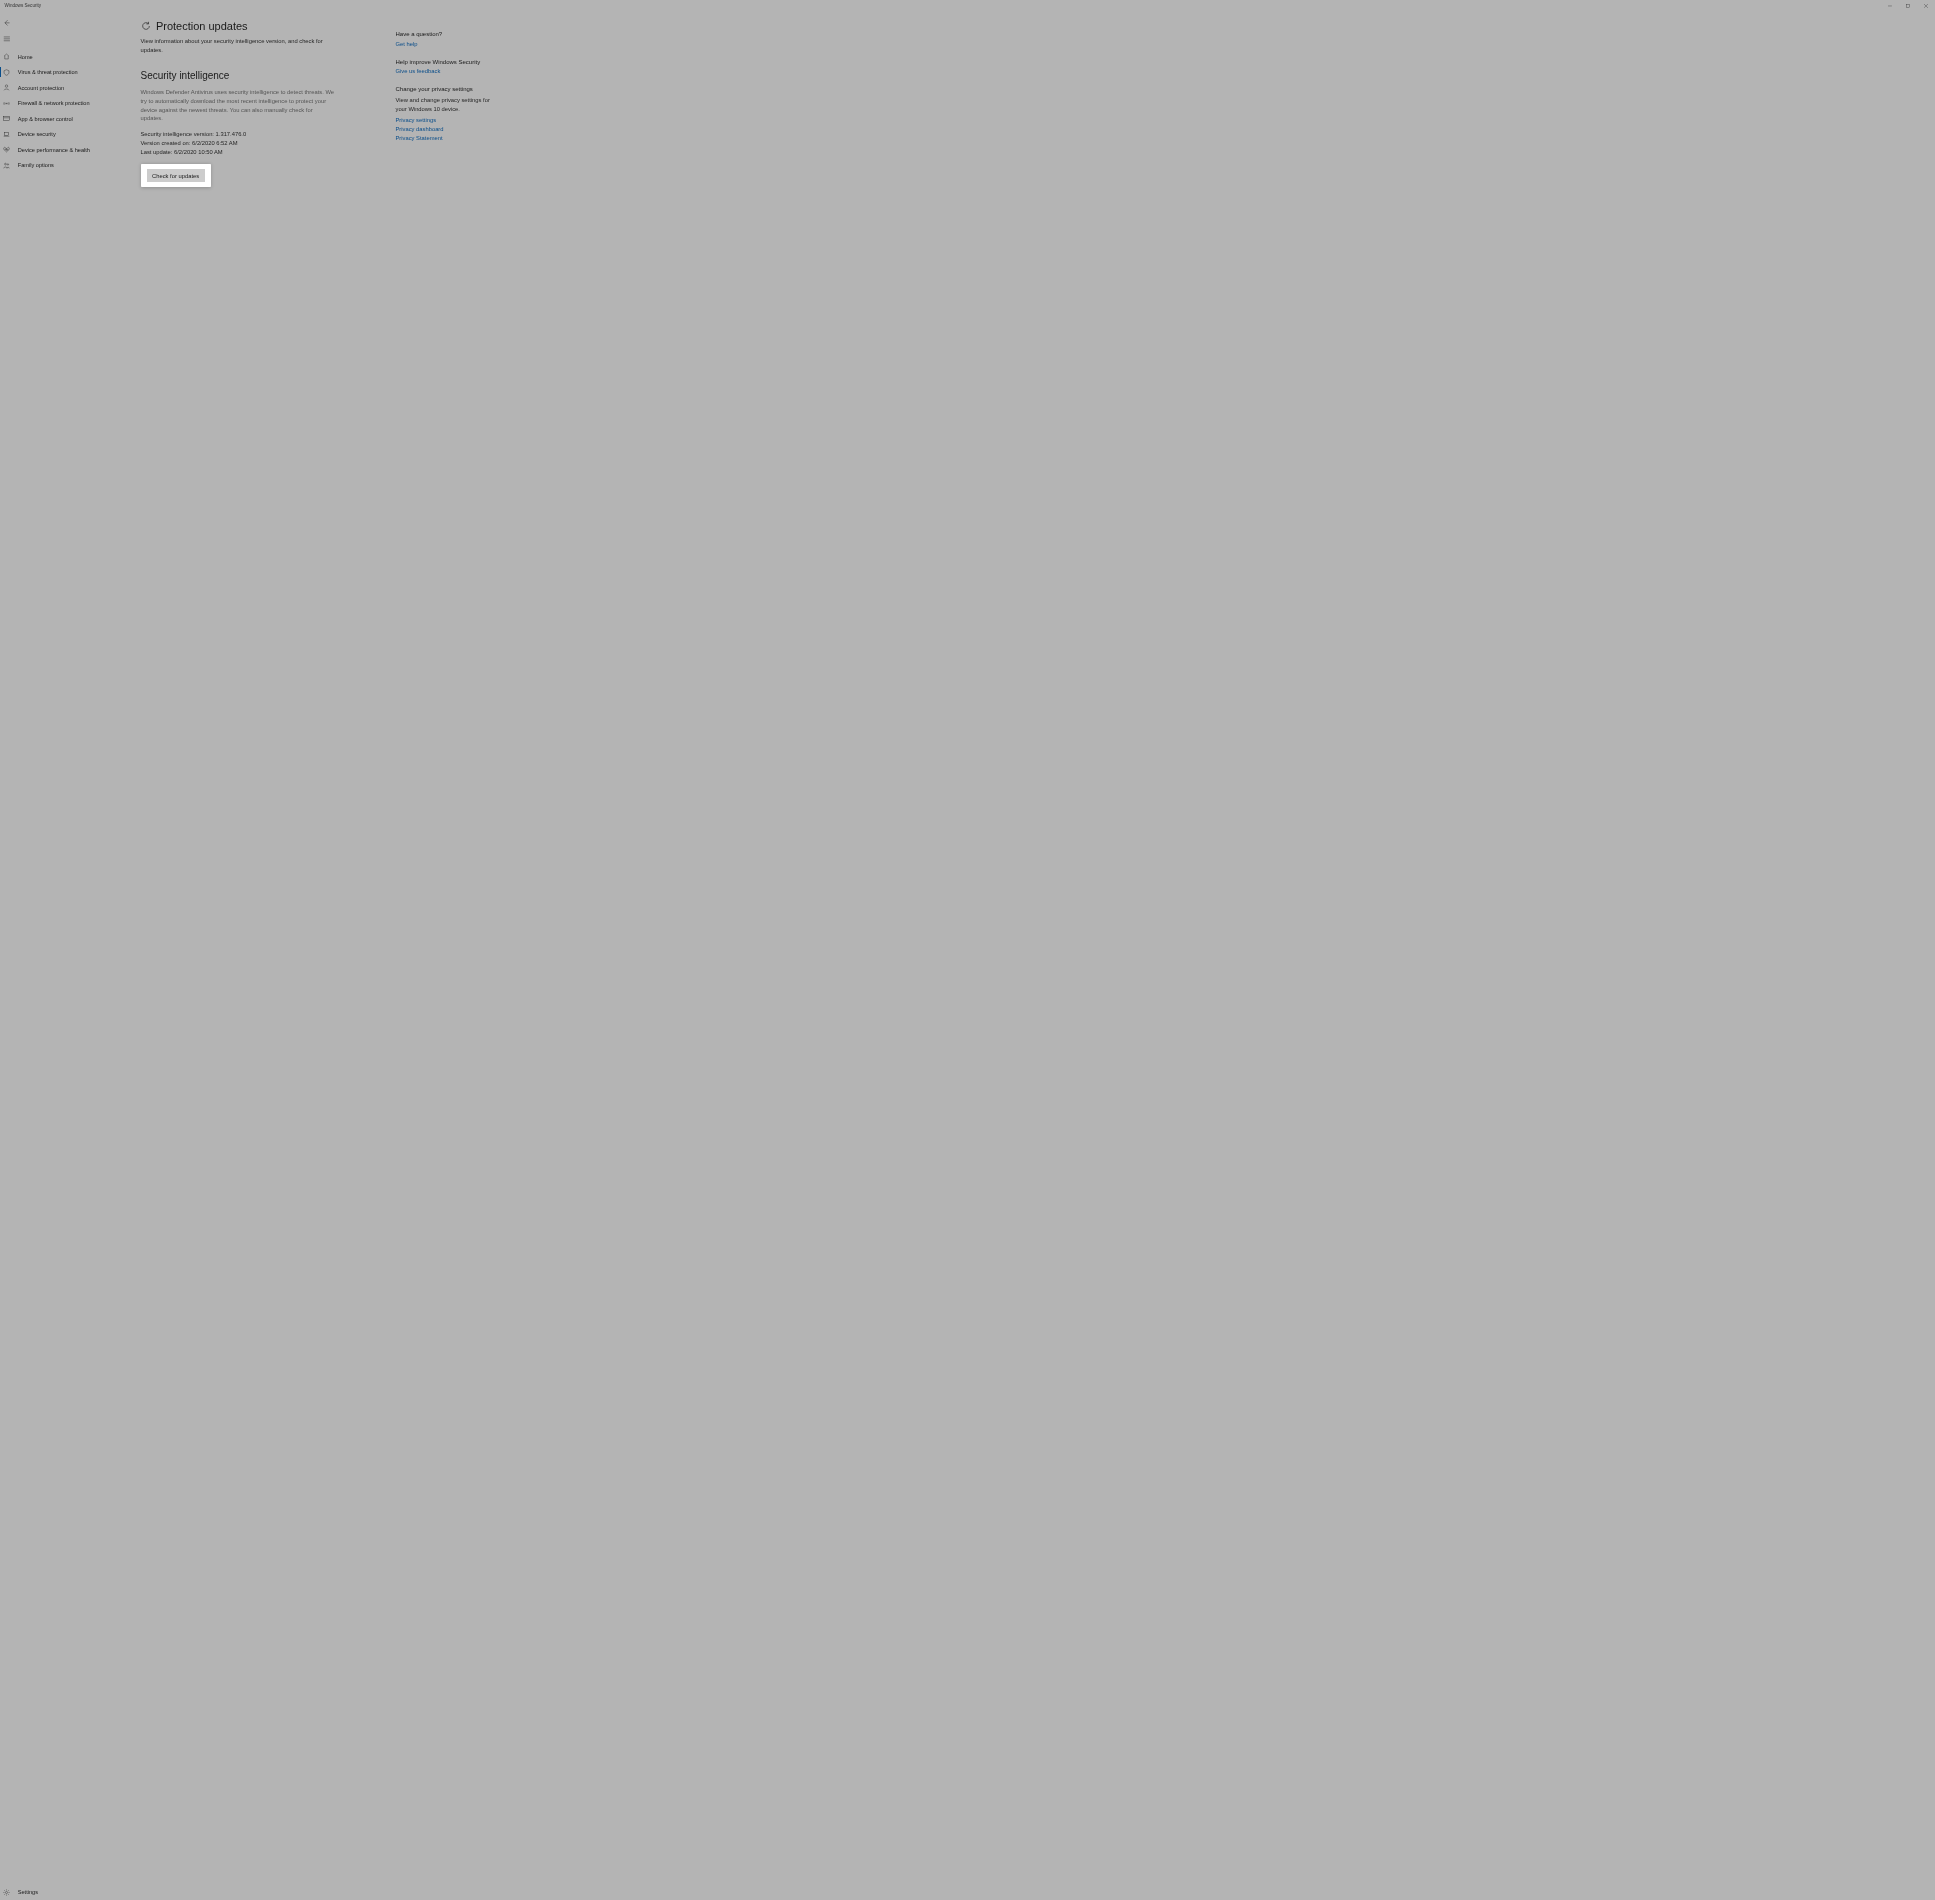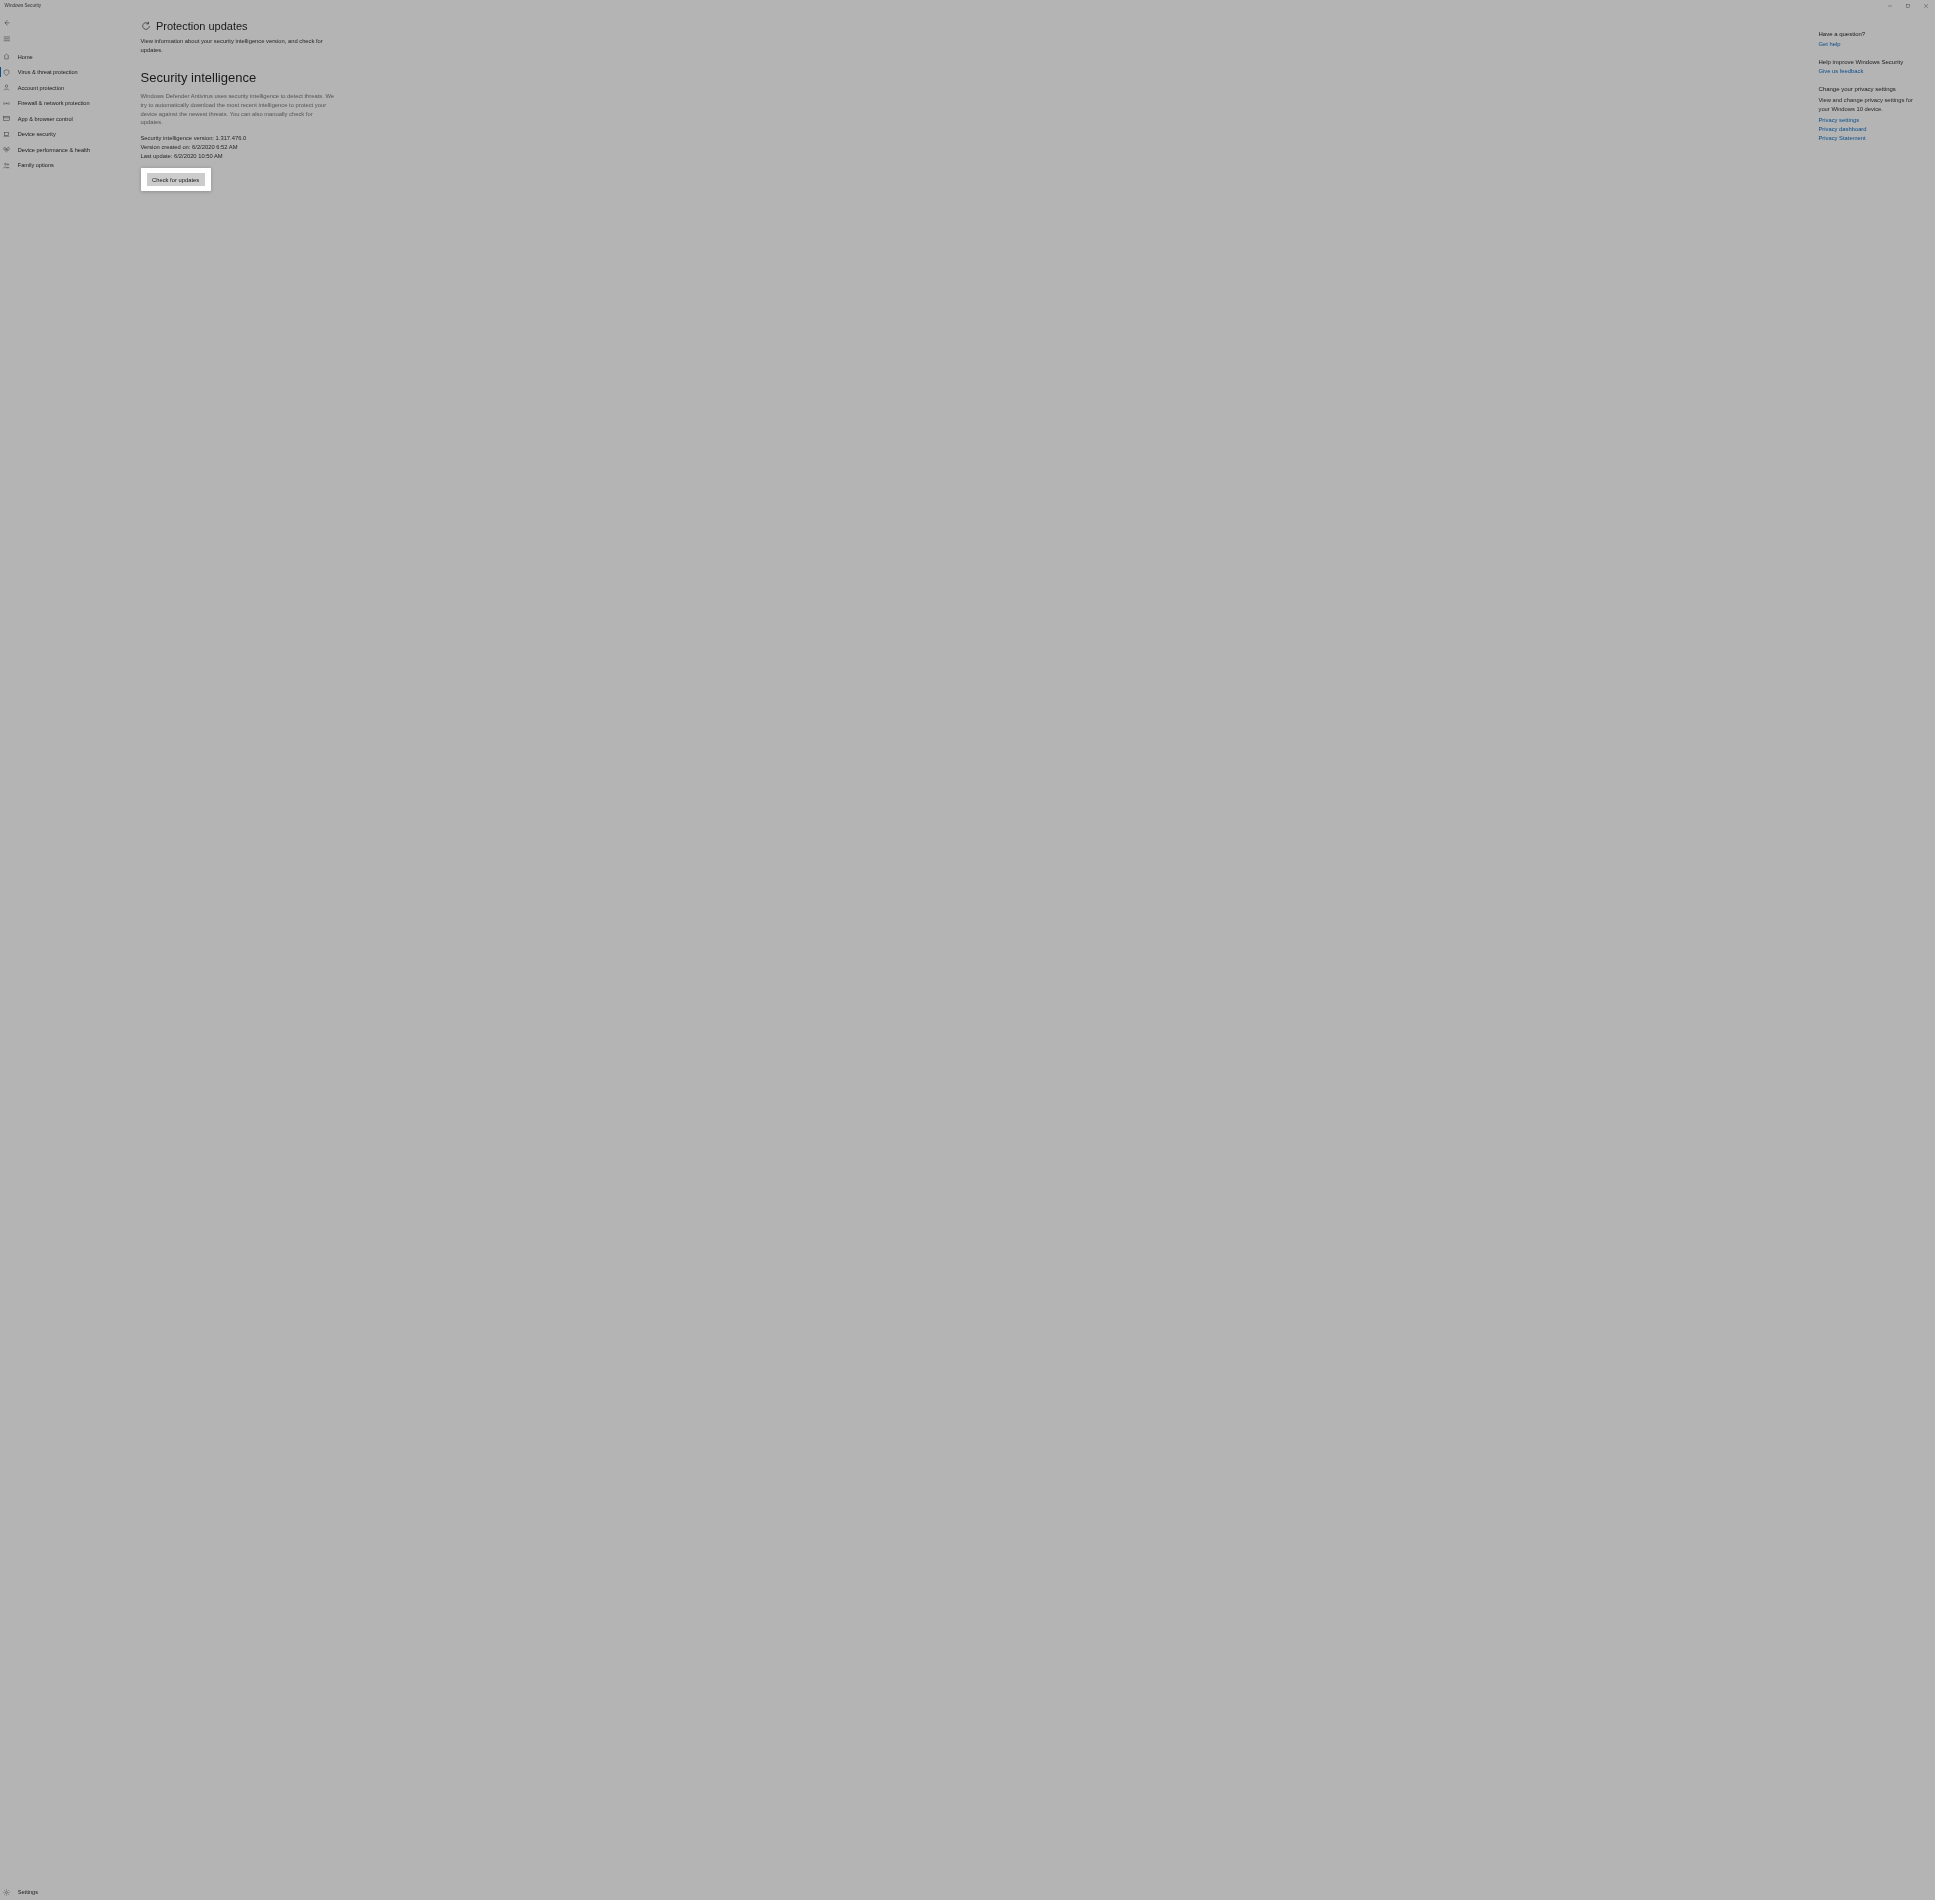--- a/index.html
+++ b/index.html
@@ -90,21 +90,20 @@
     margin-top: auto;
   }
 
   
   .content {
     flex: 1;
     background: #b4b4b4;
     display: flex;
     gap: 23px;
     padding: 8.5px 15.5px 7.7px 15.5px;
-    justify-content: space-between;
   }
   .main-col { flex: 0 1 232px; }
   .side-col { width: 101px; margin-top: 11px; }
 
   .page-title-row {
     display: flex;
     align-items: center;
     gap: 5.4px;
     margin-bottom: 5.4px;
   }
@@ -115,21 +114,21 @@
     color: #1a1a1a;
   }
   .subtitle {
     font-size: 5.8px;
     color: #262626;
     line-height: 1.5;
     max-width: 194px;
     margin-bottom: 15.5px;
   }
   h2.section-title {
-    font-size: 13px;
+    font-size: 10px;
     font-weight: 500;
     color: #1a1a1a;
     margin-bottom: 7px;
   }
   .section-desc {
     font-size: 5.8px;
     color: #555;
     line-height: 1.5;
     max-width: 194px;
     margin-bottom: 7px;

